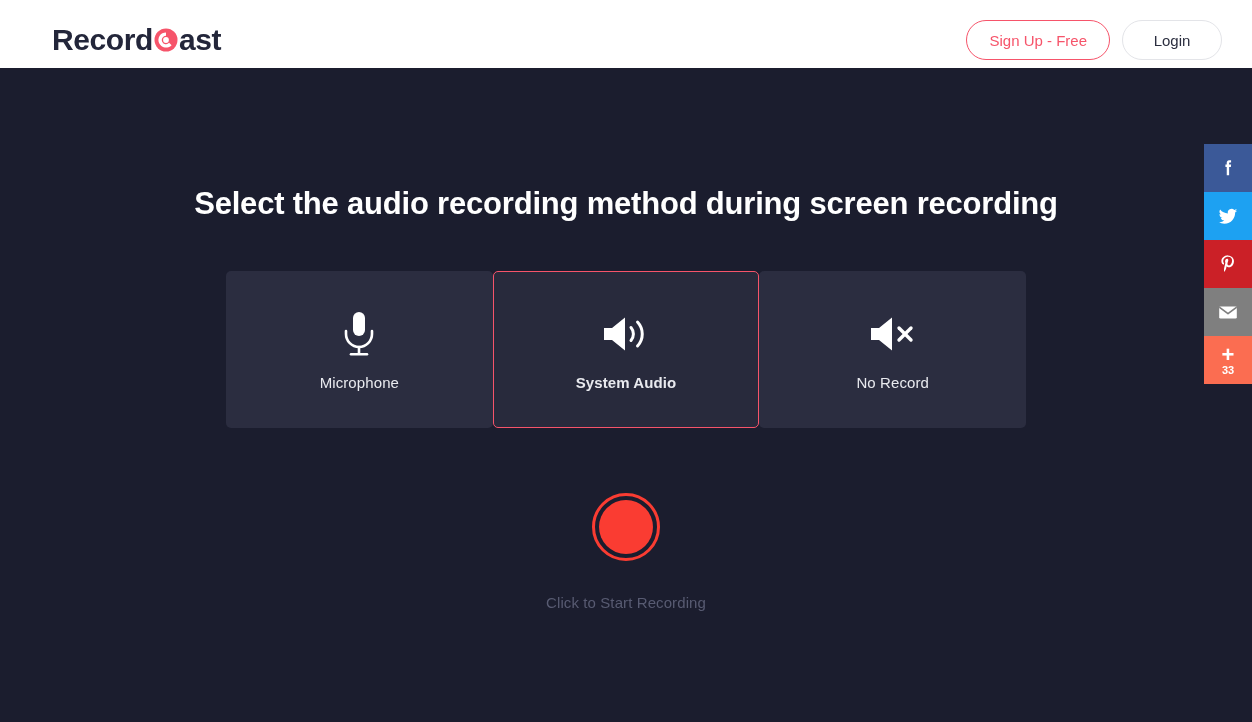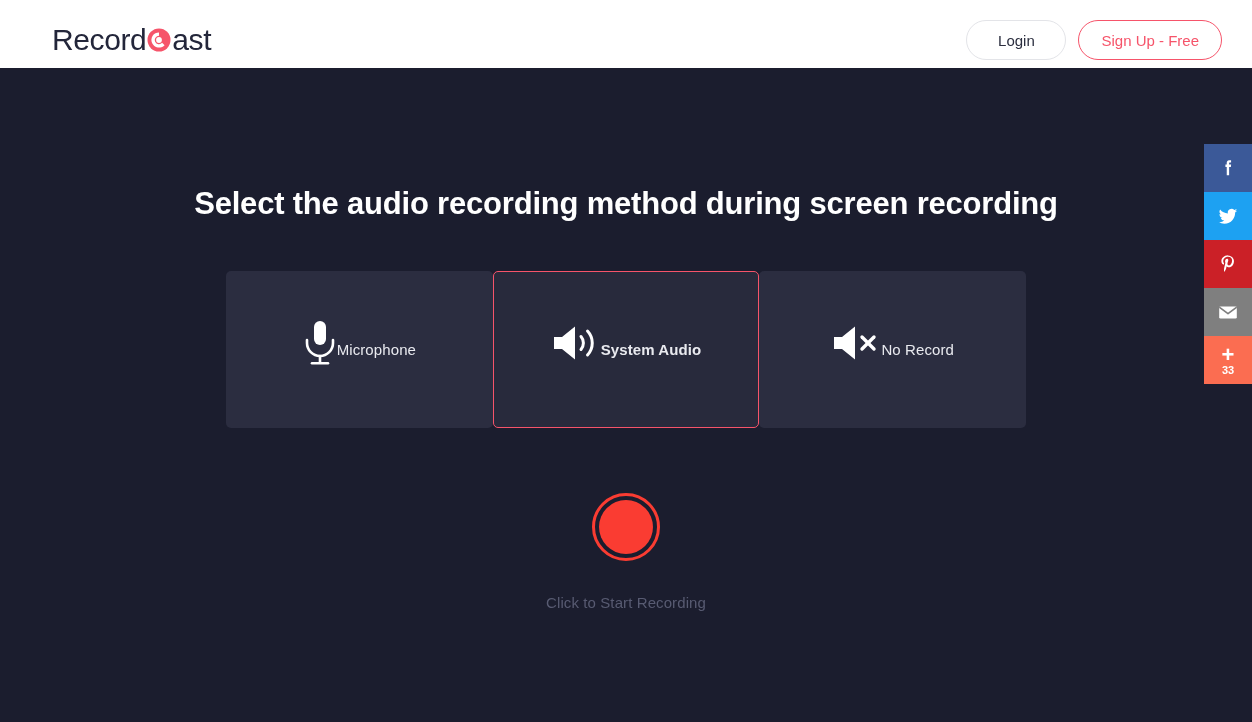--- a/index.html
+++ b/index.html
@@ -35,21 +35,21 @@
     display: flex;
     align-items: center;
     justify-content: space-between;
     padding: 0 30px 0 52px;
   }
 
   .logo {
     display: flex;
     align-items: baseline;
     font-size: 30px;
-    font-weight: 400;
+    font-weight: 700;
     letter-spacing: -0.4px;
     color: #23263a;
     user-select: none;
   }
   .logo-part { display: inline-block; }
 
   .logo-c {
     position: relative;
     display: inline-block;
     width: 24px;
@@ -121,20 +121,21 @@
     justify-content: space-between;
   }
 
   .option-card {
     width: 268px;
     height: 157px;
     border-radius: 5px;
     background: #2b2d40;
     border: 1px solid transparent;
     display: flex;
+    flex-direction: column;
     align-items: center;
     justify-content: center;
     cursor: pointer;
     position: relative;
   }
   .option-card.selected {
     background: #282a3c;
     border: 1px solid #f6546a;
     font-weight: bold;
   }
@@ -242,22 +243,22 @@
         <svg viewBox="0 0 24 24" aria-hidden="true">
           <circle cx="12" cy="12" r="11.5" fill="#f6546a"></circle>
           <path d="M12 4.4a7.6 7.6 0 1 0 5.6 12.75l-2.5-2.3A4.2 4.2 0 1 1 12 7.8z" fill="#ffffff"></path>
           <circle cx="12" cy="12" r="2.9" fill="#ffffff"></circle>
         </svg>
       </span>
       <span class="logo-part">ast</span>
     </div>
 
     <div class="header-actions">
+      <button class="btn btn-signup">Sign Up - Free</button>
       <button class="btn btn-login">Login</button>
-      <button class="btn btn-signup">Sign Up - Free</button>
     </div>
 
   </div>
 
   <div class="stage">
 
     <div class="headline">Select the audio recording method during screen recording</div>
 
     <div class="options">
 

